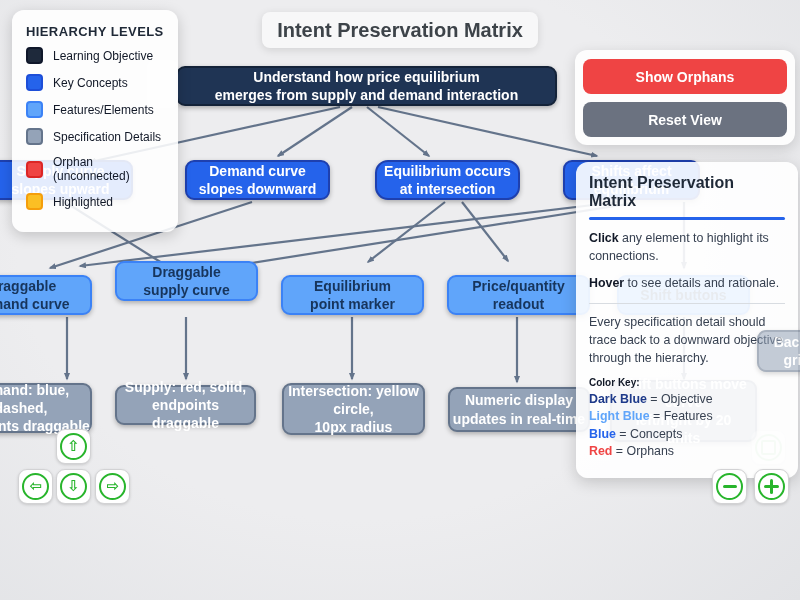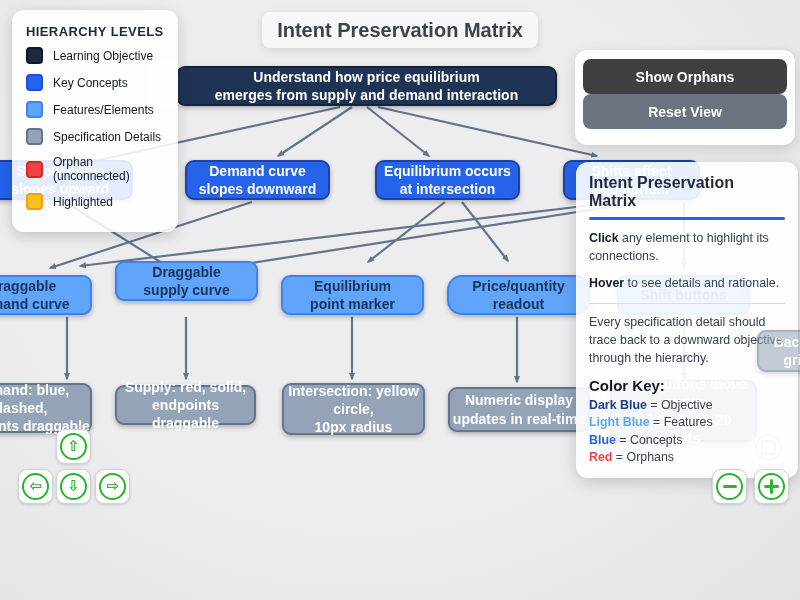--- a/index.html
+++ b/index.html
@@ -25,31 +25,31 @@
   .leg-label{font-size:12px;color:#111827;}
   
   #title-card{left:262px;top:12px;width:276px;height:36px;z-index:3;background:#f7f7f8;border-radius:8px;
               box-shadow:0 2px 8px rgba(0,0,0,.12);display:flex;align-items:center;justify-content:center;
               font-size:20px;font-weight:800;color:#3d4349;}
   #ghost-card{left:147px;top:60px;width:31px;height:48px;z-index:3;background:#f1f2f4;border-radius:8px;opacity:.9;}
   #btn-card{left:575px;top:50px;width:220px;height:95px;z-index:4;background:#fdfdfd;border-radius:12px;
             box-shadow:0 4px 14px rgba(0,0,0,.15);padding:9px 8px;box-sizing:border-box;}
   .chrome-btn{width:100%;height:35px;border:none;border-radius:8px;color:#fff;font-weight:800;font-size:14px;
               font-family:"Liberation Sans",sans-serif;display:block;cursor:pointer;}
-  #btn-orphans{background:#404040;}
+  #btn-orphans{background:#ef4444;margin-bottom:8px;}
   #btn-reset{background:#6b7280;}
   
   #info-panel{left:576px;top:162px;width:222px;height:316px;z-index:5;background:rgba(255,255,255,.9);
               border-radius:12px;box-shadow:0 4px 16px rgba(0,0,0,.18);padding:12px 13px;box-sizing:border-box;color:#374151;}
   #info-title{font-size:16px;font-weight:800;color:#1f2937;}
   #info-underline{height:3px;background:#2563eb;border-radius:2px;margin:7px 0 10px 0;}
   .info-p{font-size:12.4px;line-height:1.45;margin:0 0 9px 0;}
   .info-p b{color:#111827;}
   #info-divider{height:1px;background:#d8dce1;margin:10px 0 10px 0;}
-  .ck-title{font-size:15px;font-weight:800;color:#111827;margin:2px 0 4px 0;}
+  .ck-title{font-size:10px;font-weight:800;color:#111827;margin:2px 0 4px 0;}
   .ck-row{font-size:12.4px;margin:0 0 3.5px 0;color:#374151;}
   .ck-term{font-weight:700;}
   
   .ctl{position:absolute;z-index:7;width:35px;height:35px;background:#fff;border:1px solid #d2d2d4;border-radius:9px;
        box-shadow:0 1px 3px rgba(0,0,0,.15);display:flex;align-items:center;justify-content:center;cursor:pointer;padding:0;}
   .ring{width:27px;height:27px;border:2px solid #28b52c;border-radius:50%;display:flex;align-items:center;justify-content:center;box-sizing:border-box;}
   .arrow-glyph{font-family:"DejaVu Sans",sans-serif;font-size:15px;color:#28b52c;font-weight:700;line-height:1;}
   .bar-h{width:14px;height:3.5px;background:#28b52c;border-radius:2px;}
   .plus-wrap{position:relative;width:15px;height:15px;}
   .plus-wrap span{position:absolute;background:#28b52c;border-radius:2px;}
@@ -87,31 +87,31 @@
     </g>
 </svg>
 
 <div id="node-layer">
     <div class="node objective" style="left: 176px; top: 66px; width: 381px; height: 40px;">Understand how price equilibrium
 emerges from supply and demand interaction</div>
     <div class="node concept" style="left: -12px; top: 160px; width: 145px; height: 40px;">Supply curve
 slopes upward</div>
     <div class="node concept" style="left: 185px; top: 160px; width: 145px; height: 40px;">Demand curve
 slopes downward</div>
-    <div class="node concept" style="left: 375px; top: 160px; width: 145px; height: 40px;">Equilibrium occurs
+    <div class="node concept" style="left: 375px; top: 160px; width: 145px; height: 40px; border-radius: 13px;">Equilibrium occurs
 at intersection</div>
     <div class="node concept" style="left: 563px; top: 160px; width: 137px; height: 40px;">Shifts affect
 equilibrium</div>
     <div class="node feature" style="left: -48px; top: 275px; width: 140px; height: 40px;">Draggable
 demand curve</div>
     <div class="node feature" style="left: 115px; top: 261px; width: 143px; height: 40px;">Draggable
 supply curve</div>
     <div class="node feature" style="left: 281px; top: 275px; width: 143px; height: 40px;">Equilibrium
 point marker</div>
-    <div class="node feature" style="left: 447px; top: 275px; width: 143px; height: 40px; border-radius: 15px;">Price/quantity
+    <div class="node feature" style="left: 447px; top: 275px; width: 143px; height: 40px;">Price/quantity
 readout</div>
     <div class="node feature" style="left: 617px; top: 275px; width: 133px; height: 40px;">Shift buttons</div>
     <div class="node detail" style="left: -50px; top: 383px; width: 142px; height: 50px;">Demand: blue,
 dashed,
 endpoints draggable</div>
     <div class="node detail" style="left: 115px; top: 385px; width: 141px; height: 40px;">Supply: red, solid,
 endpoints draggable</div>
     <div class="node detail" style="left: 282px; top: 383px; width: 143px; height: 52px;">Intersection: yellow
 circle,
 10px radius</div>

